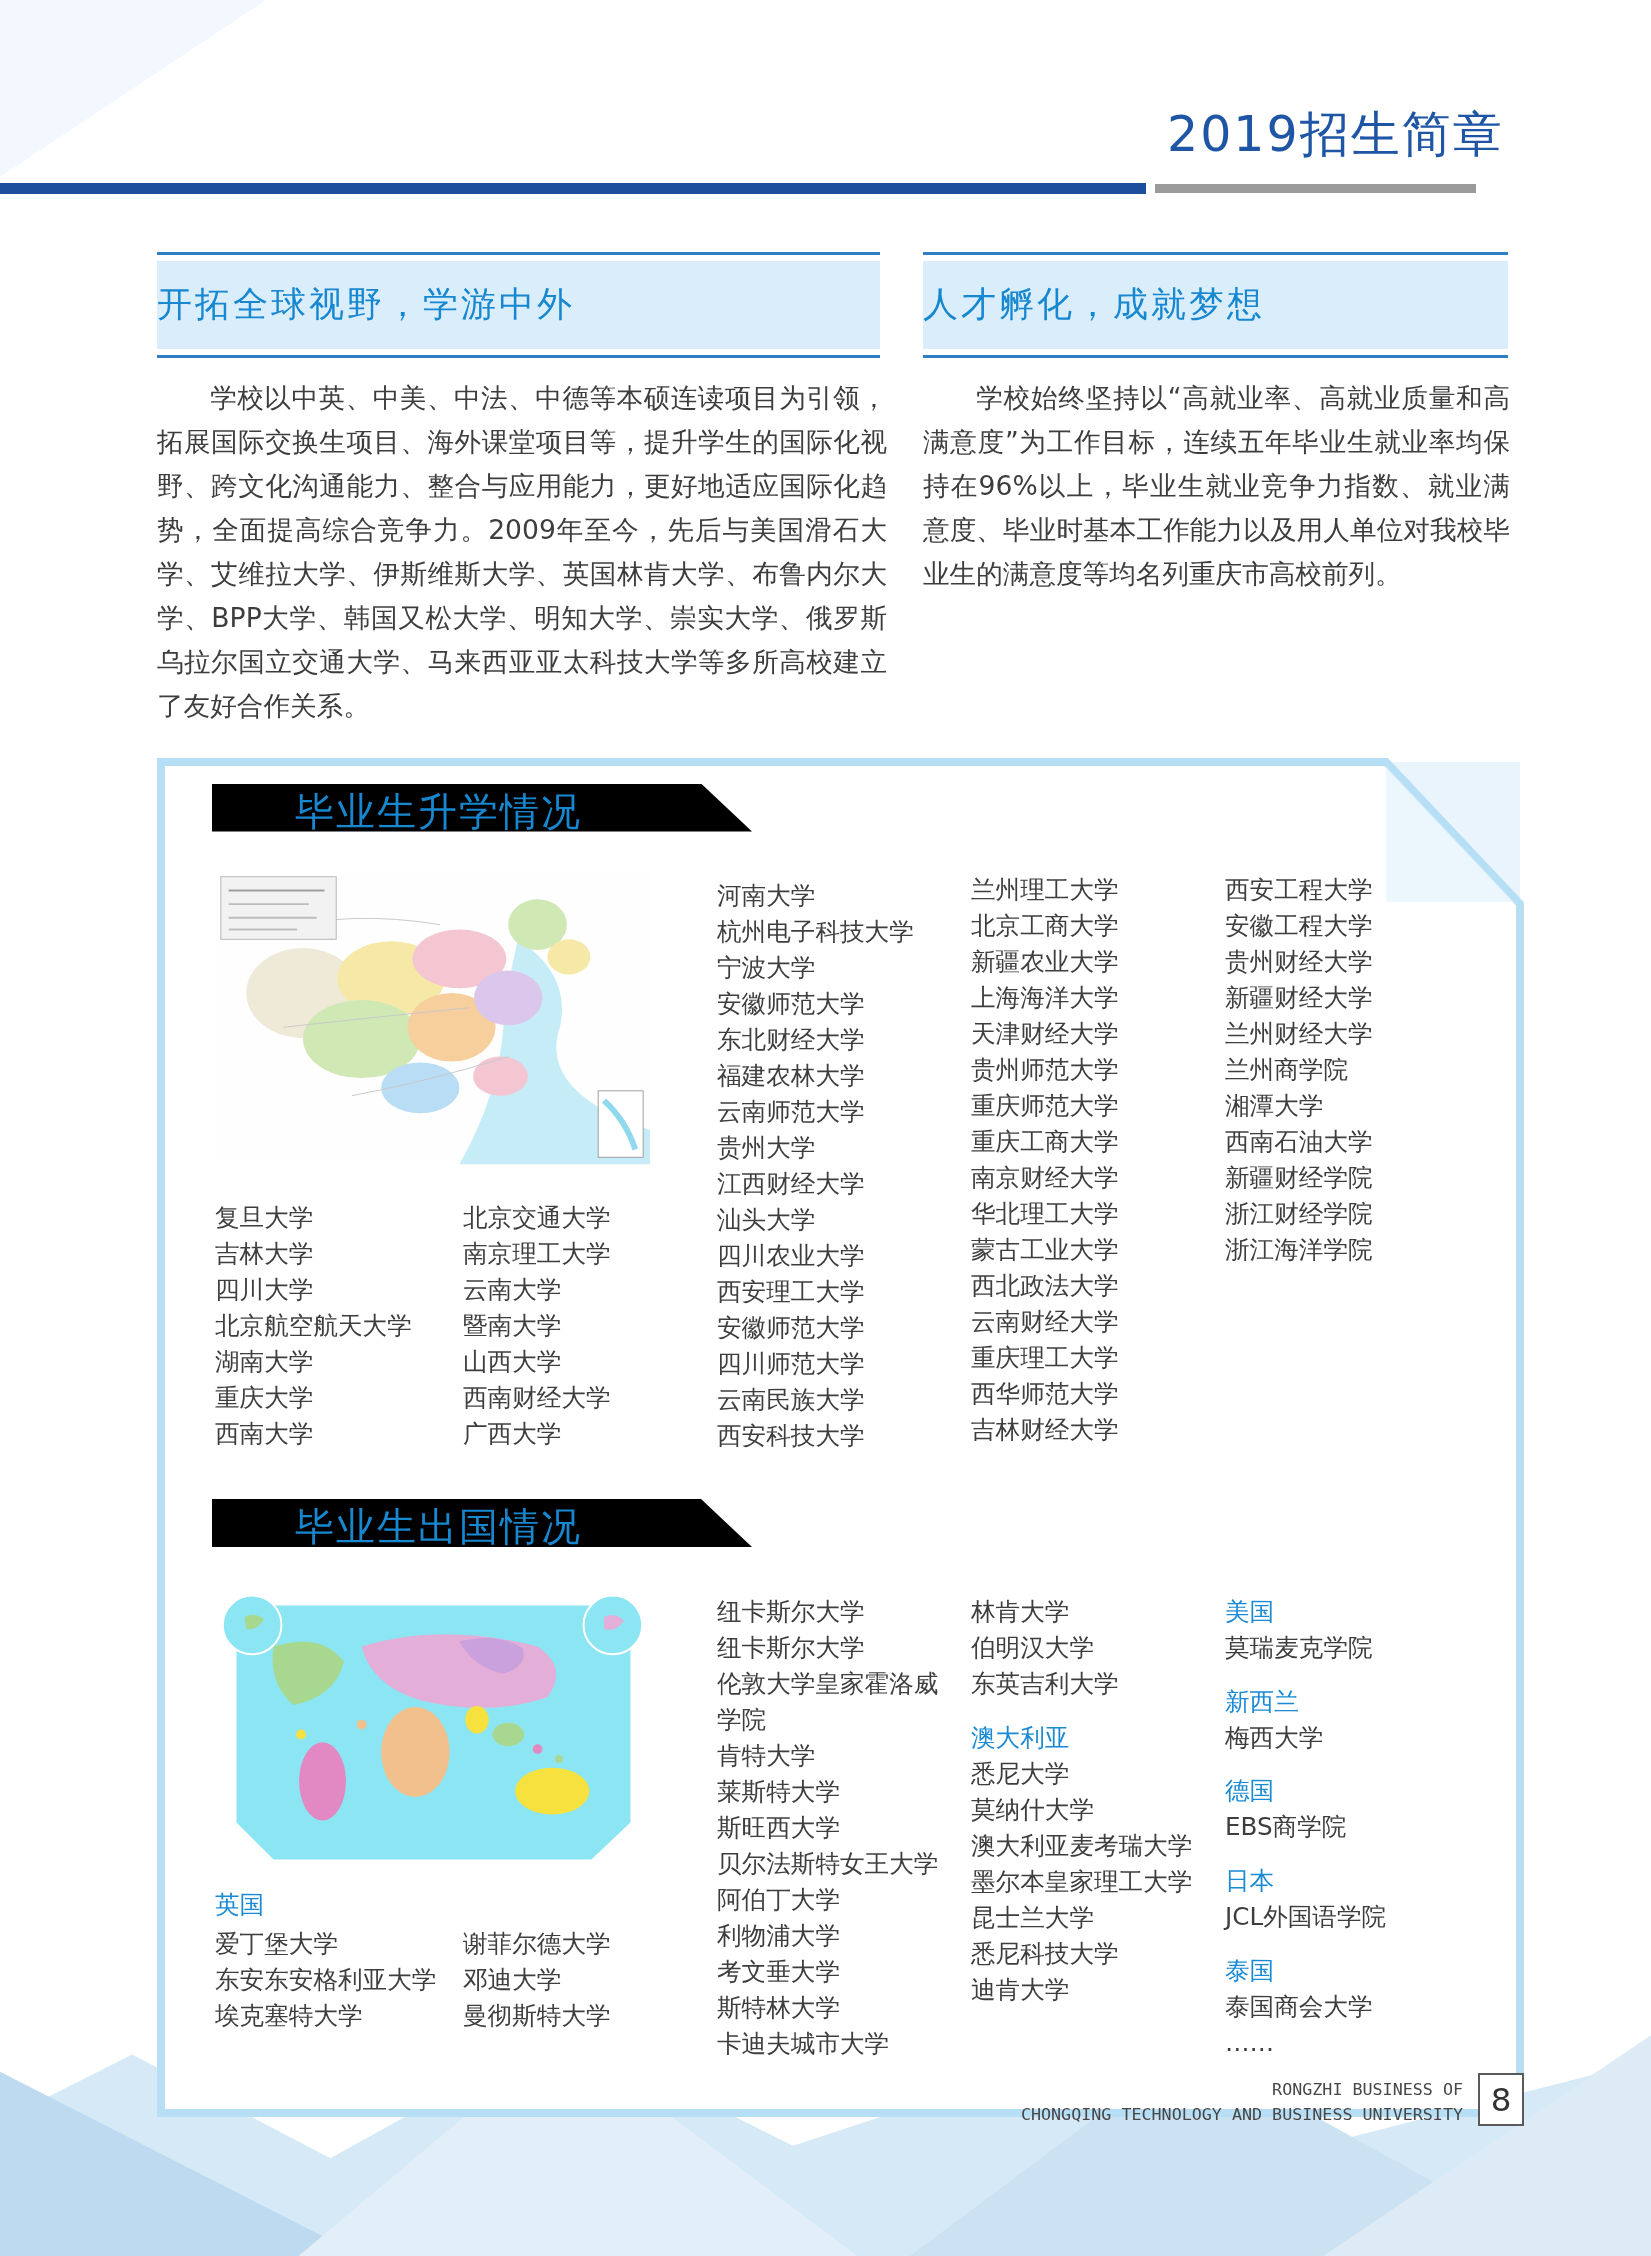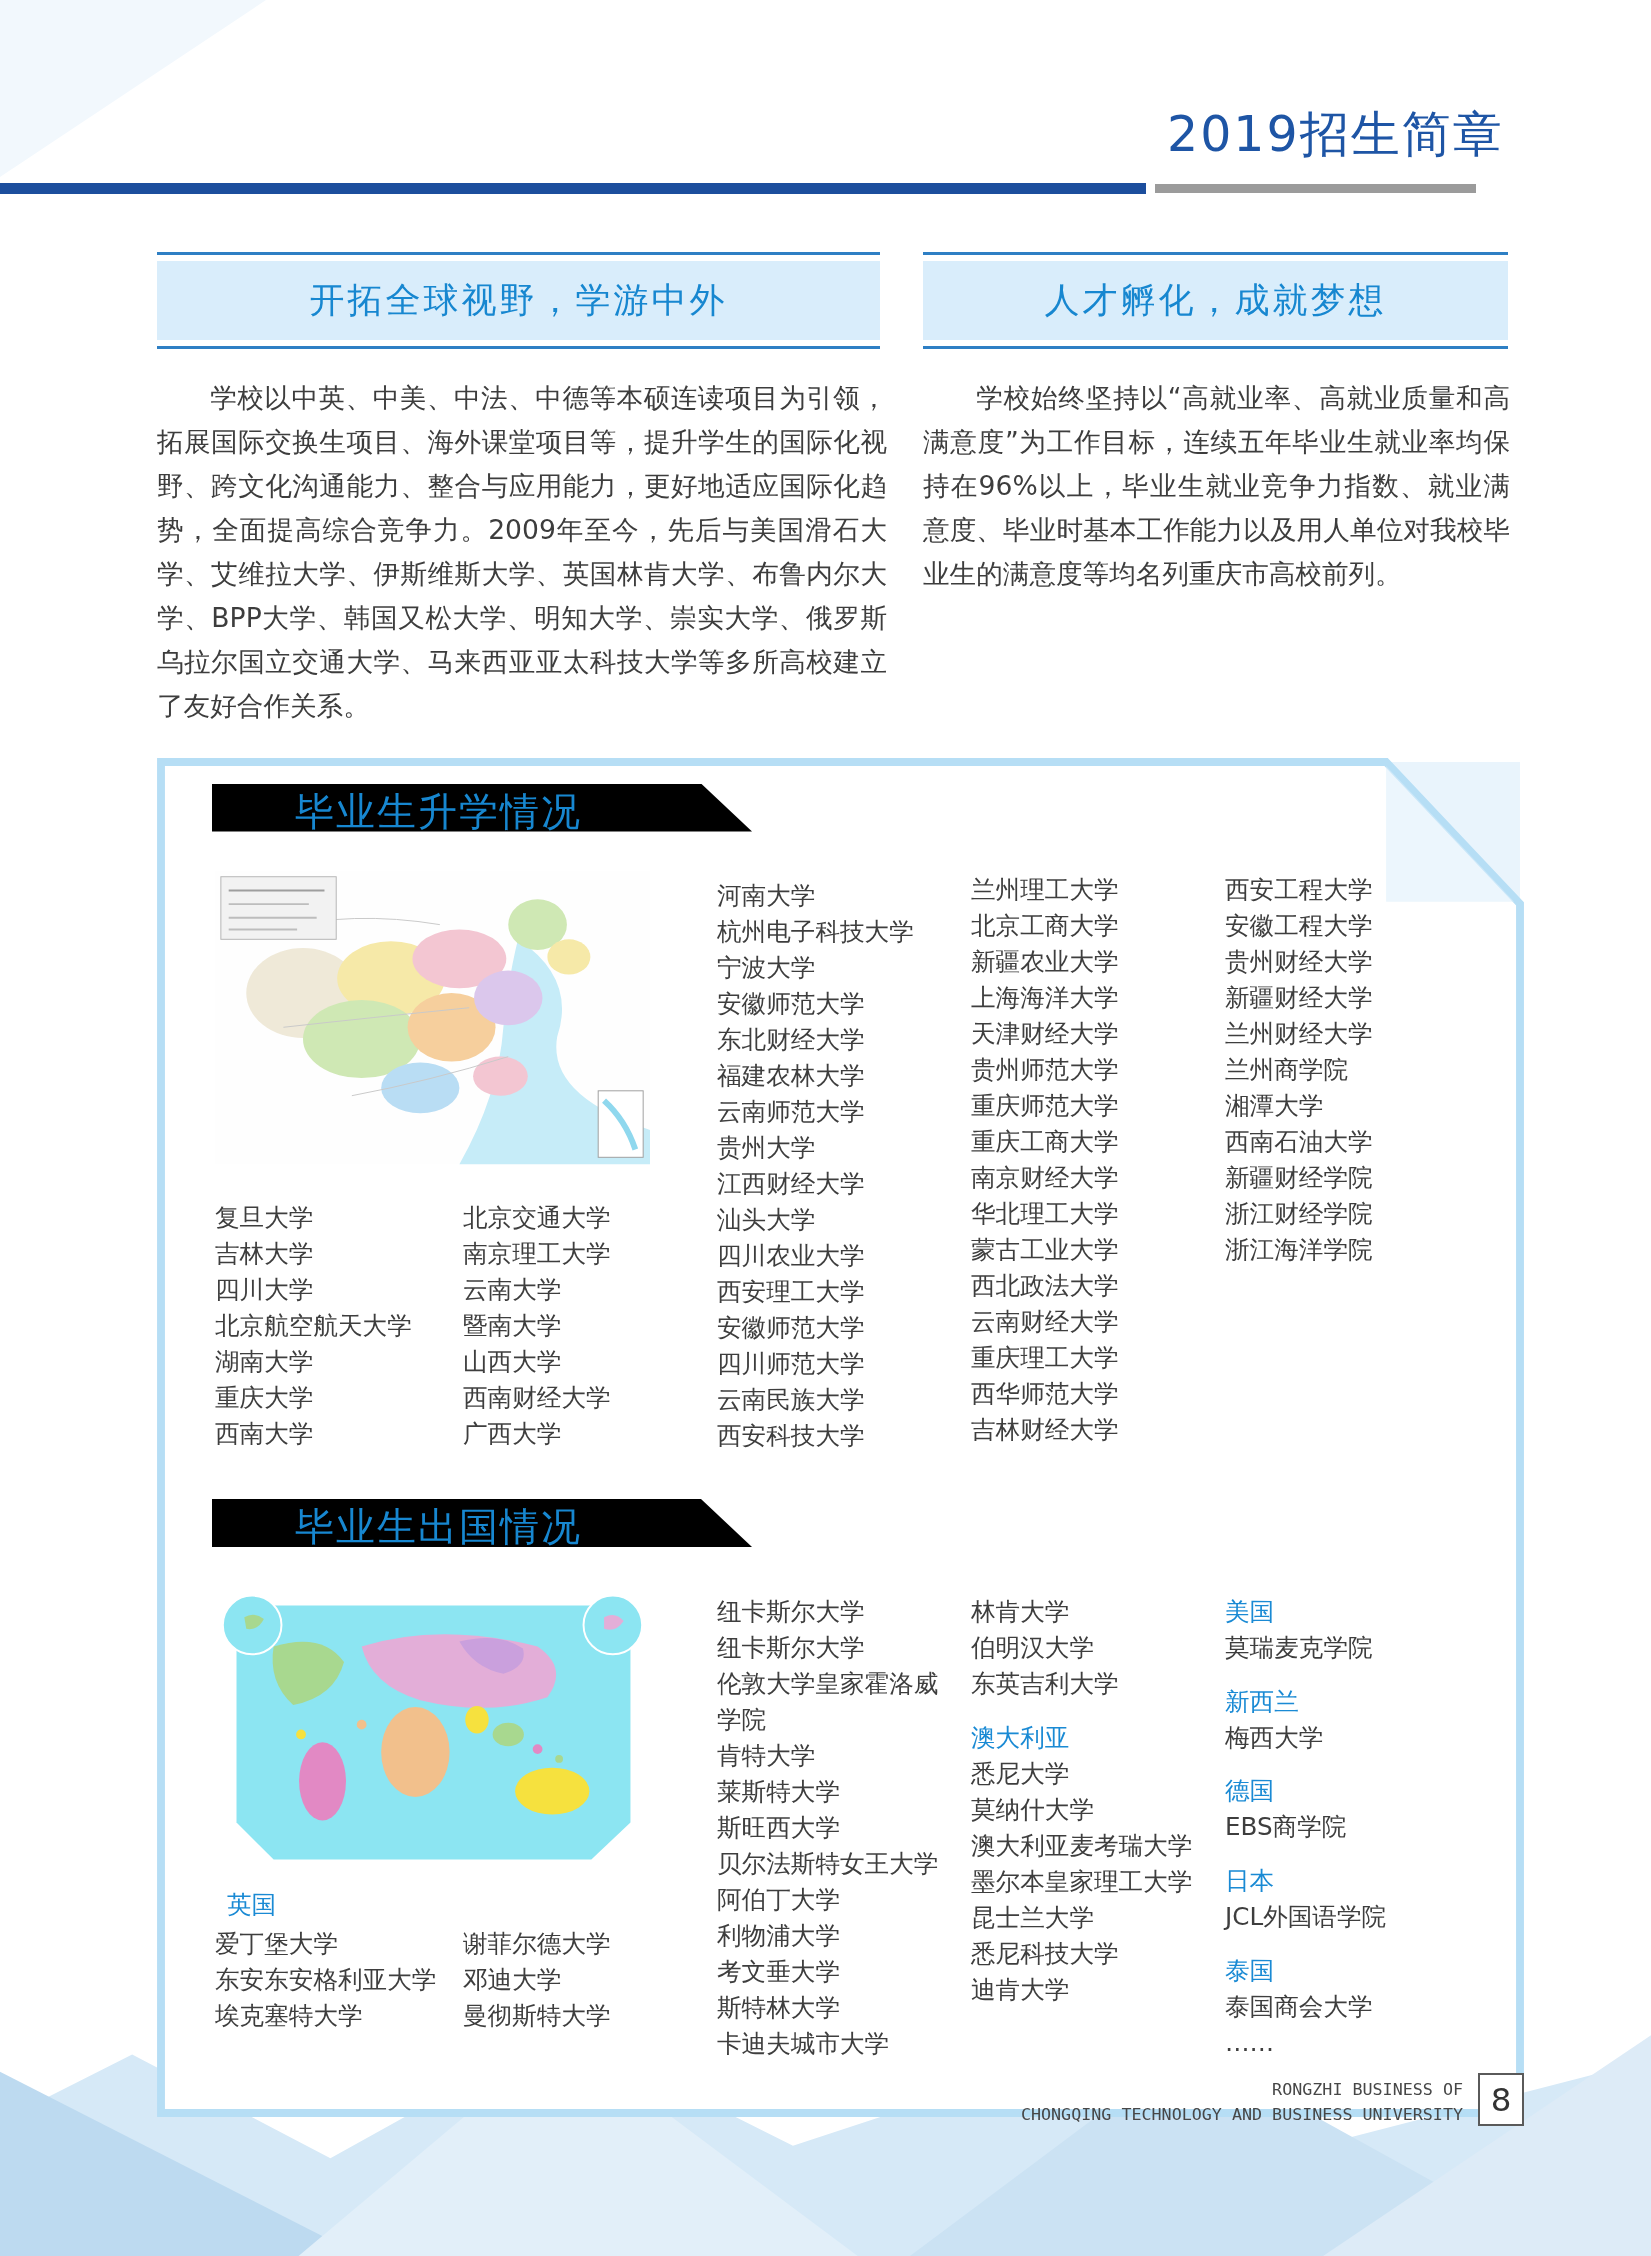--- a/index.html
+++ b/index.html
@@ -19,22 +19,22 @@
 
   
   .page-title { position:absolute; left:1167px; top:102px; width:340px; text-align:left;
                 font-size:49px; color:#1e55a5; letter-spacing:2px; white-space:nowrap; }
   .bar-blue { position:absolute; left:0; top:183px; width:1146px; height:10.8px; background:#1c4e9d; }
   .bar-gray { position:absolute; left:1155px; top:184px; width:321px; height:8.9px; background:#9b9b9b; }
 
   
   .intro-head { position:absolute; }
   .intro-head .rule { height:3px; background:#2e7fc4; }
-  .intro-head .head-fill { margin:5.9px 0; background:#d9edfb; height:79px;
-                           display:flex; align-items:center; justify-content:center; }
+  .intro-head .head-fill { margin:5.9px 0; background:#d9edfb; height:88px;
+                           display:flex; align-items:center; }
   .intro-head .head-text { font-size:35px; color:#1787d0; letter-spacing:3px; }
   .intro-body { position:absolute; font-size:26.6px; line-height:44px; color:#3d3d3d;
                 text-align:justify; text-indent:2em; }
 
   
   .grad-box { position:absolute; left:157px; top:758px; width:1367px; height:1359px; z-index:2; }
   .box-frame { position:absolute; left:0; top:0; width:1367px; height:1359px; }
   .flag-banner { position:absolute; width:540px; height:48px; background:#000000;
                  clip-path:polygon(0 0, calc(100% - 51px) 0, 100% 100%, 0 100%); }
   .flag-banner span { display:block; padding-left:83px; line-height:55px;
@@ -254,21 +254,21 @@
         <div class="uni-item">EBS商学院</div>
         <div class="list-gap"></div>
         <div class="country-label">日本</div>
         <div class="uni-item">JCL外国语学院</div>
         <div class="list-gap"></div>
         <div class="country-label">泰国</div>
         <div class="uni-item">泰国商会大学</div>
         <div class="uni-item">……</div>
       </div>
 
-    <div class="uk-label" style="left:58px; top:1129px;margin-left:12px;">英国</div>
+    <div class="uk-label" style="left:58px; top:1129px;">英国</div>
     <div class="uni-col" style="left:58px;  top:1168px;">
         <div class="uni-item">爱丁堡大学</div>
         <div class="uni-item">东安东安格利亚大学</div>
         <div class="uni-item">埃克塞特大学</div>
       </div>
     <div class="uni-col" style="left:306px; top:1168px;">
         <div class="uni-item">谢菲尔德大学</div>
         <div class="uni-item">邓迪大学</div>
         <div class="uni-item">曼彻斯特大学</div>
       </div>

